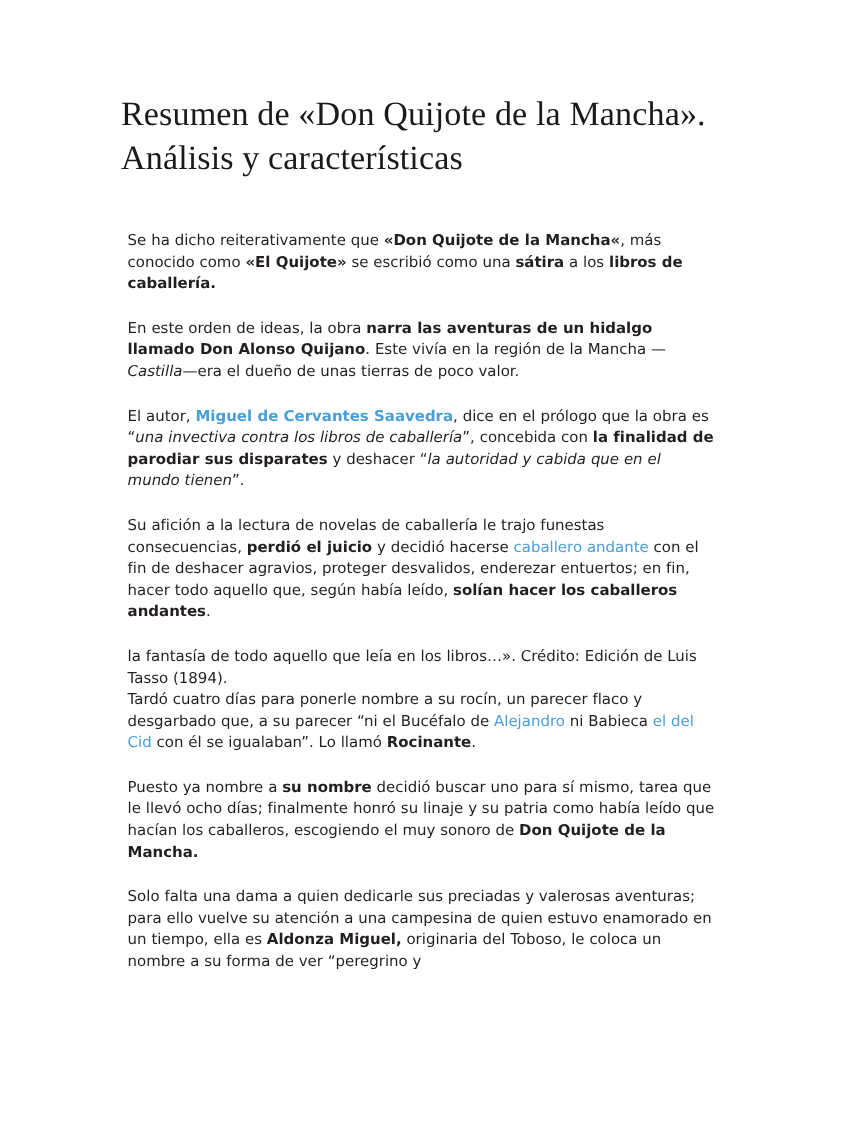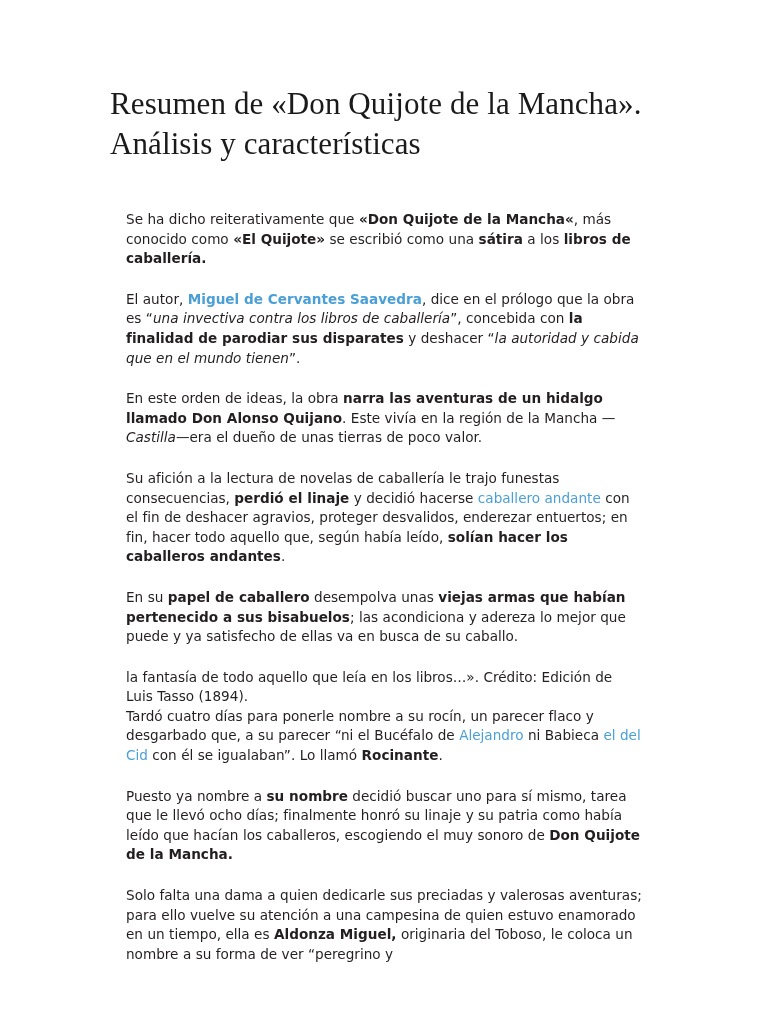--- a/index.html
+++ b/index.html
@@ -36,21 +36,21 @@
     line-height: 40px;
     color: #1a1a1a;
     margin: 0 0 0 0;
     letter-spacing: 0.1px;
   }
   .para {
     font-family: "DejaVu Sans", sans-serif;
     font-size: 13.6px;
     line-height: 19.6px;
     color: #231f20;
-    margin: 16px;
+    margin: 6px;
     text-align: left;
     word-spacing: 0.1px;
   }
   .para.gap-first { margin-top: 46px; }
   .para.gap { margin-top: 21px; }
   .para b, .para strong {
     font-weight: 700;
     color: #231f20;
   }
   .para i, .para em {
@@ -70,34 +70,31 @@
 <div class="page">
   <div class="content">
 
     <h1 class="doc-title">Resumen de «Don Quijote de la Mancha». Análisis y características</h1>
 
     <p class="para gap-first">
       <span>Se ha dicho reiterativamente que </span><b>«Don Quijote de la Mancha«</b><span>, más conocido como </span><b>«El Quijote»</b><span> se escribió como una </span><b>sátira</b><span> a los </span><b>libros de caballería.</b>
     </p>
 
     <p class="para gap">
+      <span>En este orden de ideas, la obra </span><b>narra las aventuras de un hidalgo llamado Don Alonso Quijano</b><span>. Este vivía en la región de la Mancha —</span><i>Castilla</i><span>—era el dueño de unas tierras de poco valor.</span>
+    </p>
+
+    <p class="para gap">
       <span>El autor, </span><a href="#" class="lnk bold">Miguel de Cervantes Saavedra</a><span>, dice en el prólogo que la obra es “</span><i>una invectiva contra los libros de caballería</i><span>”, concebida con </span><b>la finalidad de parodiar sus disparates</b><span> y deshacer “</span><i>la autoridad y cabida que en el mundo tienen</i><span>”.</span>
     </p>
 
     <p class="para gap">
-      <span>En este orden de ideas, la obra </span><b>narra las aventuras de un hidalgo llamado Don Alonso Quijano</b><span>. Este vivía en la región de la Mancha —</span><i>Castilla</i><span>—era el dueño de unas tierras de poco valor.</span>
+      <span>Su afición a la lectura de novelas de caballería le trajo funestas consecuencias, </span><b>perdió el juicio</b><span> y decidió hacerse </span><a href="#" class="lnk">caballero andante</a><span> con el fin de deshacer agravios, proteger desvalidos, enderezar entuertos; en fin, hacer todo aquello que, según había leído, </span><b>solían hacer los caballeros andantes</b><span>.</span>
     </p>
 
-    <p class="para gap">
-      <span>Su afición a la lectura de novelas de caballería le trajo funestas consecuencias, </span><b>perdió el linaje</b><span> y decidió hacerse </span><a href="#" class="lnk">caballero andante</a><span> con el fin de deshacer agravios, proteger desvalidos, enderezar entuertos; en fin, hacer todo aquello que, según había leído, </span><b>solían hacer los caballeros andantes</b><span>.</span>
-    </p>
-
-    <p class="para gap">
-      <span>En su </span><b>papel de caballero</b><span> desempolva unas </span><b>viejas armas que habían pertenecido a sus bisabuelos</b><span>; las acondiciona y adereza lo mejor que puede y ya satisfecho de ellas va en busca de su caballo.</span>
-    </p>
 
     <p class="para gap">
       <span>la fantasía de todo aquello que leía en los libros…». Crédito: Edición de Luis Tasso (1894).</span><br>
       <span>Tardó cuatro días para ponerle nombre a su rocín, un parecer flaco y desgarbado que, a su parecer “ni el Bucéfalo de </span><a href="#" class="lnk">Alejandro</a><span> ni Babieca </span><a href="#" class="lnk">el del Cid</a><span> con él se igualaban”. Lo llamó </span><b>Rocinante</b><span>.</span>
     </p>
 
     <p class="para gap">
       <span>Puesto ya nombre a </span><b>su nombre</b><span> decidió buscar uno para sí mismo, tarea que le llevó ocho días; finalmente honró su linaje y su patria como había leído que hacían los caballeros, escogiendo el muy sonoro de </span><b>Don Quijote de la Mancha.</b>
     </p>
 

